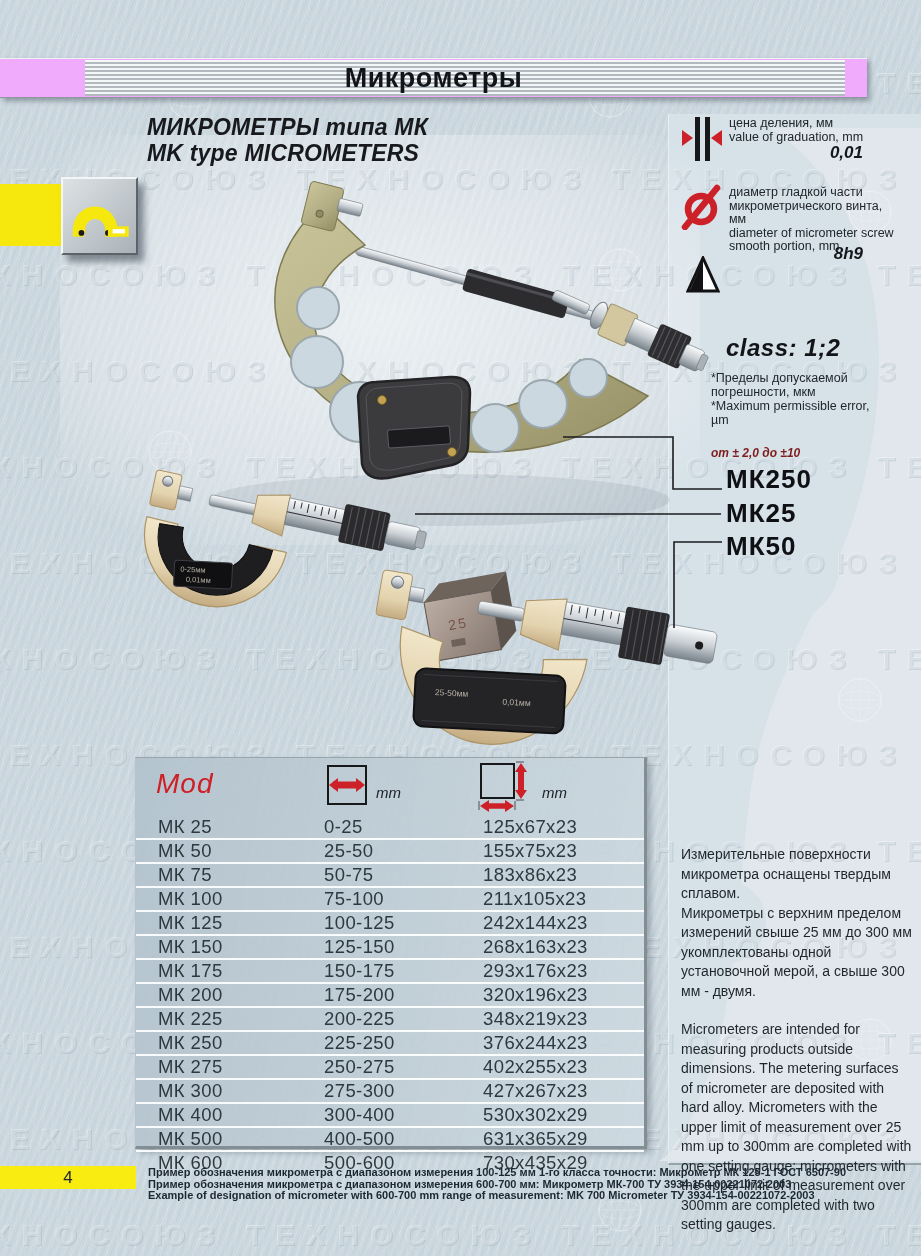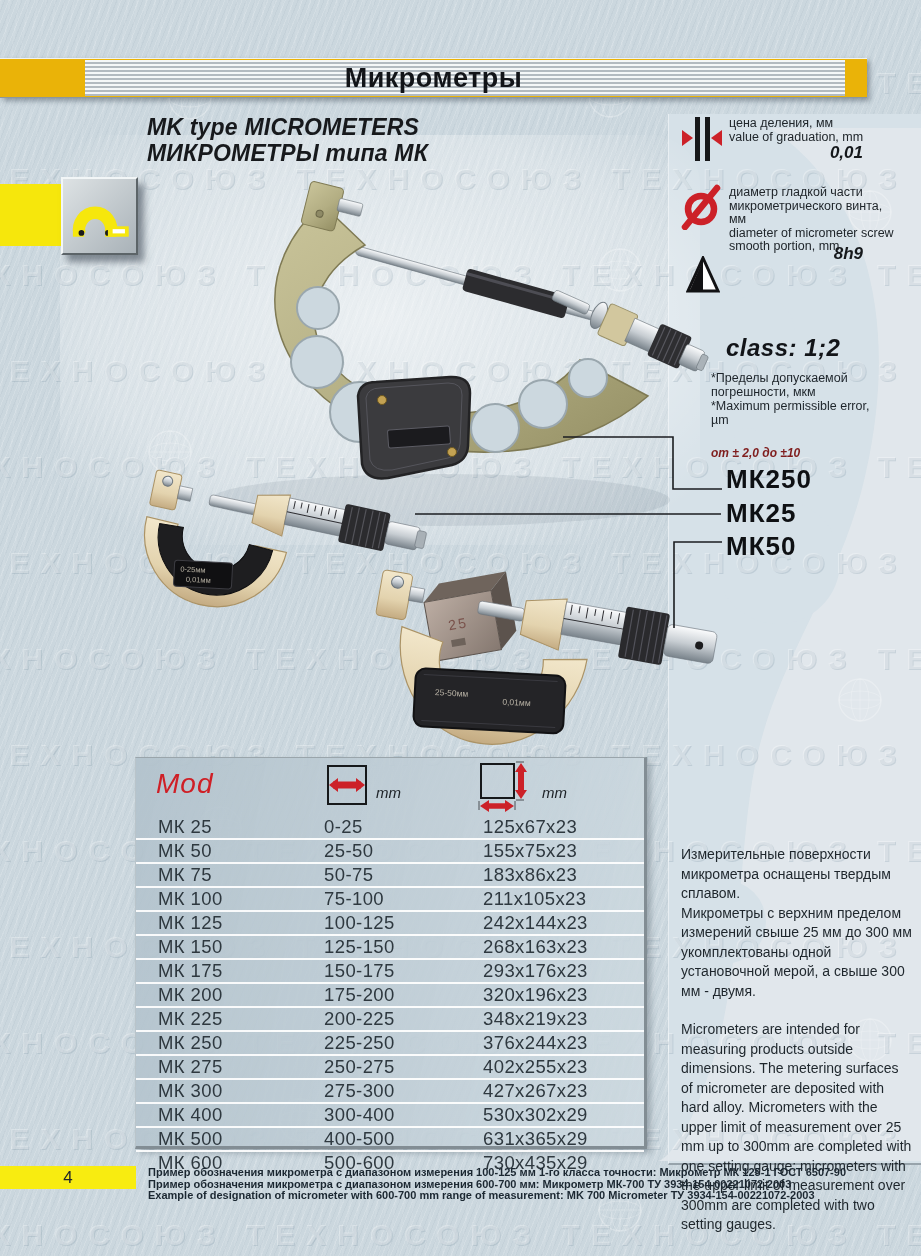--- a/index.html
+++ b/index.html
@@ -8,21 +8,21 @@
   
   .texture{position:absolute;inset:0;
     background:
       repeating-linear-gradient(112deg, rgba(255,255,255,.16) 0 1px, rgba(255,255,255,0) 1px 4px, rgba(110,130,150,.07) 4px 5px, rgba(255,255,255,0) 5px 8px),
       repeating-linear-gradient(98deg, rgba(255,255,255,.08) 0 2px, rgba(255,255,255,0) 2px 9px);
     pointer-events:none;}
   .panel-right{position:absolute;left:668px;top:114px;width:253px;height:1049px;background:#d6e1e8;border-bottom:2px solid #97a3ab;border-left:1px solid rgba(255,255,255,.45);}
   
   .wmrow{position:absolute;white-space:nowrap;font-weight:bold;font-size:30px;letter-spacing:11px;color:rgba(255,255,255,.30);text-shadow:1px 1px 0 rgba(125,146,162,.25);pointer-events:none;}
   
-  .hbar{position:absolute;left:0;top:58px;width:867px;height:38px;background:#eab308;box-shadow:3px 3px 5px rgba(60,72,84,.45);border-top:1px solid #eef2f3;border-bottom:1px solid #8d979c;}
+  .hbar{position:absolute;left:0;top:58px;width:867px;height:38px;background:#f0abfc;box-shadow:3px 3px 5px rgba(60,72,84,.45);border-top:1px solid #eef2f3;border-bottom:1px solid #8d979c;}
   .hbar .stripes{position:absolute;left:85px;top:1px;right:22px;bottom:1px;
     background:repeating-linear-gradient(180deg,#f4f7f8 0 2px,#b2bac0 2px 4px);}
   .hbar .title{position:absolute;left:0;right:0;top:4px;text-align:center;font-size:27px;font-weight:bold;color:#121418;letter-spacing:.5px;}
   
   .intro{position:absolute;left:147px;top:114px;font-size:23px;line-height:26px;font-weight:bold;font-style:italic;color:#17191c;letter-spacing:.2px;}
   
   .ystrip{position:absolute;left:0;top:184px;width:61px;height:62px;background:#f6e70c;}
   .logo-sq{position:absolute;left:61px;top:177px;width:73px;height:74px;
     background:linear-gradient(135deg,#dde2e4,#a9b2b8);
     border-top:2px solid #f2f6f7;border-left:2px solid #f2f6f7;border-right:2px solid #5c6468;border-bottom:2px solid #5c6468;
@@ -239,22 +239,22 @@
       <polyline points="722,542 674,542 674,628"></polyline>
     </g>
   </svg>
 
   <div class="hbar">
     <div class="stripes"></div>
     <div class="title">Микрометры</div>
   </div>
 
   <div class="intro">
+    <div>МИКРОМЕТРЫ типа МК</div>
     <div>MK type MICROMETERS</div>
-    <div>МИКРОМЕТРЫ типа МК</div>
   </div>
 
   <div class="ystrip"></div>
   <div class="logo-sq">
     <svg width="69" height="70" viewBox="0 0 72 74">
       <path d="M17,58 A17,18 0 1 1 50,58" fill="none" stroke="#f6e70c" stroke-width="13"></path>
       <rect x="10" y="52" width="12" height="9" fill="#f6e70c"></rect>
       <rect x="44" y="52" width="12" height="9" fill="#f6e70c"></rect>
       <circle cx="19" cy="57" r="3" fill="#1a1a1a"></circle>
       <circle cx="47" cy="57" r="3" fill="#1a1a1a"></circle>

